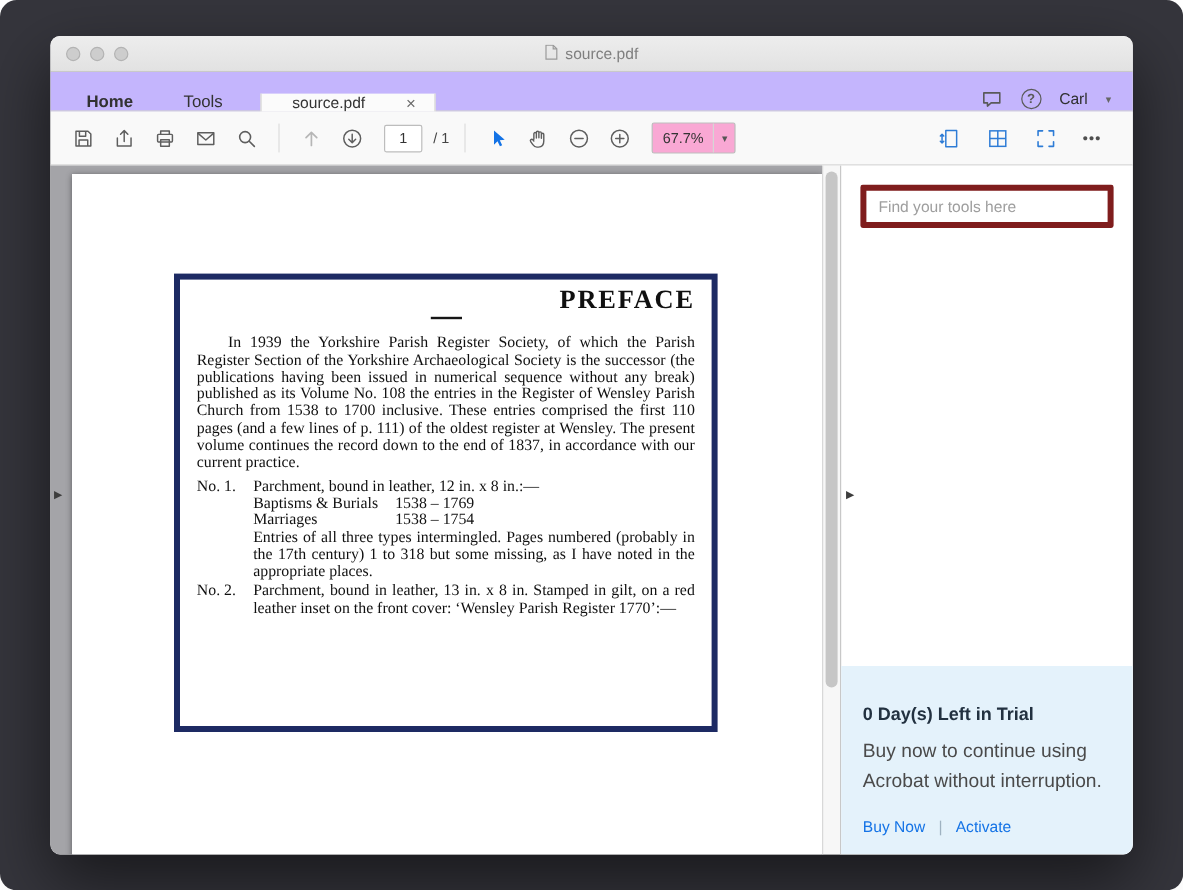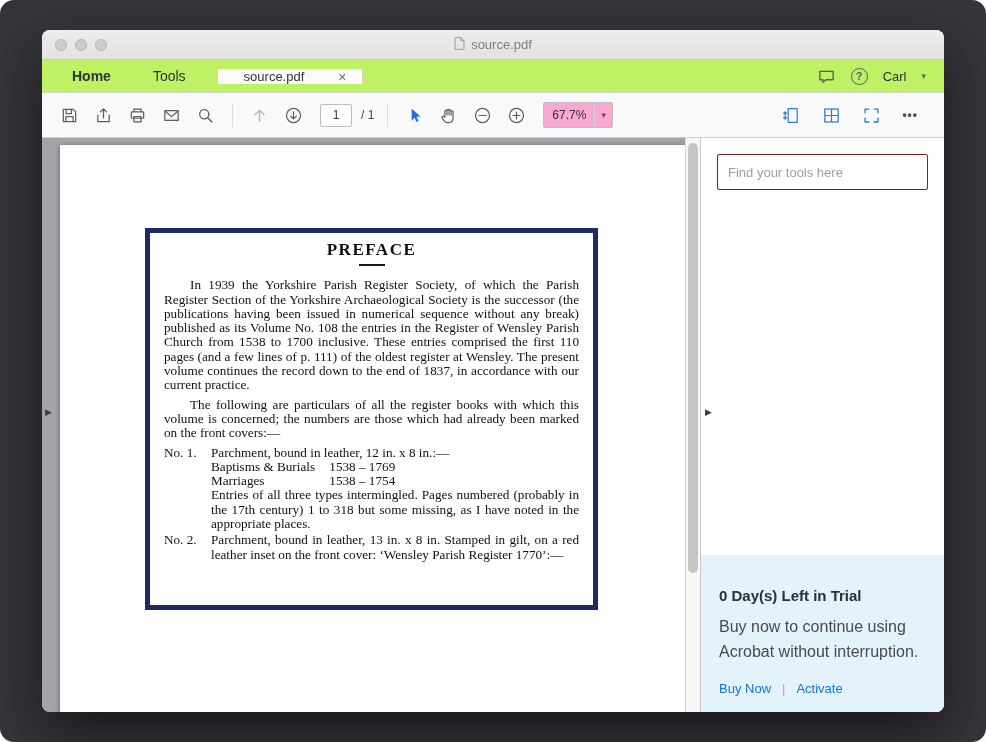--- a/index.html
+++ b/index.html
@@ -26,22 +26,22 @@
   .titlebar {
     flex: 0 0 30px; background: linear-gradient(#ededed,#e2e2e2);
     border-bottom: 1px solid #c9c9c9;
     position: relative; display: flex; align-items: center; justify-content: center;
   }
   .traffic { position: absolute; left: 13px; top: 0; bottom: 0; display: flex; align-items: center; gap: 8px; }
   .light { width: 12px; height: 12px; border-radius: 50%; background: #cdcdcd; border: 1px solid #b3b3b3; }
   .title-wrap { display: flex; align-items: center; gap: 6px; color: #7f7f7f; font-size: 13px; }
   
   .tabbar {
-    flex: 0 0 33px; background: #bef264; border-bottom: 1px solid #d2d2d2;
-    display: flex; align-items: center;
+    flex: 0 0 33px; background: #c4b5fd; border-bottom: 1px solid #d2d2d2;
+    display: flex; align-items: flex-end;
   }
   .navtab { display: flex; align-items: center; padding: 0 21px; font-size: 14px; color: #323232; cursor: default; }
   .navtab.home { font-weight: 700; padding-left: 30px; }
   .doctab {
     margin-left: 10px; margin-bottom: -1px;
     display: flex; align-items: center; gap: 34px;
     padding: 0 16px 0 26px;
     background: #fbfbfb; border-left: 1px solid #d2d2d2; border-right: 1px solid #d2d2d2;
     font-size: 13px; color: #333;
   }
@@ -104,21 +104,21 @@
   
   .scan {
     position: absolute; left: 85px; top: 83px; width: 453px; height: 382px;
     border: 5px solid #1d2a63; background: #fff; overflow: hidden;
     padding: 8px 14px 6px;
     font-family: "Liberation Serif", serif;
     font-size: 13.2px; line-height: 14.3px; color: #101010;
     text-align: justify;
   }
   .scan-title {
-    text-align: center; font-weight: 700; font-size: 17px; letter-spacing: 1.5px;
+    text-align: right; font-weight: 700; font-size: 22px; letter-spacing: 1.5px;
     margin-top: 2px;
   }
   .scan-rule { width: 26px; height: 2px; background: #161616; margin: 7px auto 12px; }
   .scan .para { text-indent: 26px; margin: 0 0 5px; }
   .list-item { display: flex; margin-top: 2px; }
   .li-label { flex: 0 0 47px; }
   .li-body { flex: 1; text-align: justify; }
   .date-row .row-name { display: inline-block; width: 115px; }
   
   .vscrollbar {
@@ -129,21 +129,21 @@
     position: absolute; left: 2px; right: 2px; top: 5px; height: 430px;
     background: #c6c6c6; border-radius: 7px;
   }
   
   .sidebar {
     flex: 0 0 244px; background: #fff; border-left: 1px solid #c8c8c8;
     display: flex; flex-direction: column; position: relative;
   }
   .tools-search {
     margin: 16px; height: 36px; padding: 0 10px;
-    border: 1px solid #7f1d1d; border-radius: 2px;
+    border: 5px solid #7f1d1d; border-radius: 2px;
     font-size: 13px; color: #a21caf; font-family: "Liberation Sans", sans-serif;
   }
   .tools-search::placeholder { color: #9e9e9e; }
   .trial {
     margin-top: auto; background: #e4f2fb; padding: 32px 18px 16px;
   }
   .trial-title { font-size: 15px; font-weight: 700; color: #223140; }
   .trial-msg { font-size: 16px; color: #4a4a4a; line-height: 1.55; margin-top: 11px; }
   .trial-links { margin-top: 16px; display: flex; align-items: center; font-size: 13px; }
   .trial-link { color: #1473e6; cursor: pointer; }
@@ -295,21 +295,20 @@
 
     <div class="content">
 
       <div class="canvas">
         <span class="panel-toggle left">▶</span>
         <div class="pdf-page">
           <div class="scan">
             <div class="scan-title">PREFACE</div>
             <div class="scan-rule"></div>
             <p class="para">In 1939 the Yorkshire Parish Register Society, of which the Parish Register Section of the Yorkshire Archaeological Society is the successor (the publications having been issued in numerical sequence without any break) published as its Volume No. 108 the entries in the Register of Wensley Parish Church from 1538 to 1700 inclusive.  These entries comprised the first 110 pages (and a few lines of p. 111) of the oldest register at Wensley.  The present volume continues the record down to the end of 1837, in accordance with our current practice.</p>
-            <p class="para">The following are particulars of all the register books with which this volume is concerned; the numbers are those which had already been marked on the front covers:—</p>
 
             <div class="list-item">
               <span class="li-label">No. 1.</span>
               <span class="li-body">
                 <span>Parchment, bound in leather, 12 in. x 8 in.:—</span>
                 <span class="date-row" style="display:block">
                   <span class="row-name">Baptisms &amp; Burials</span>
                   <span>1538 – 1769</span>
                 </span>
                 <span class="date-row" style="display:block">

